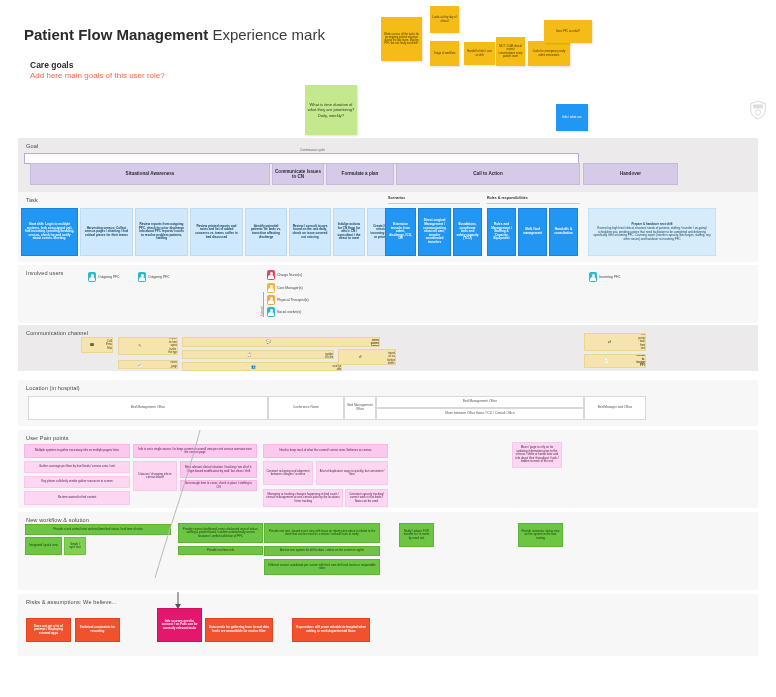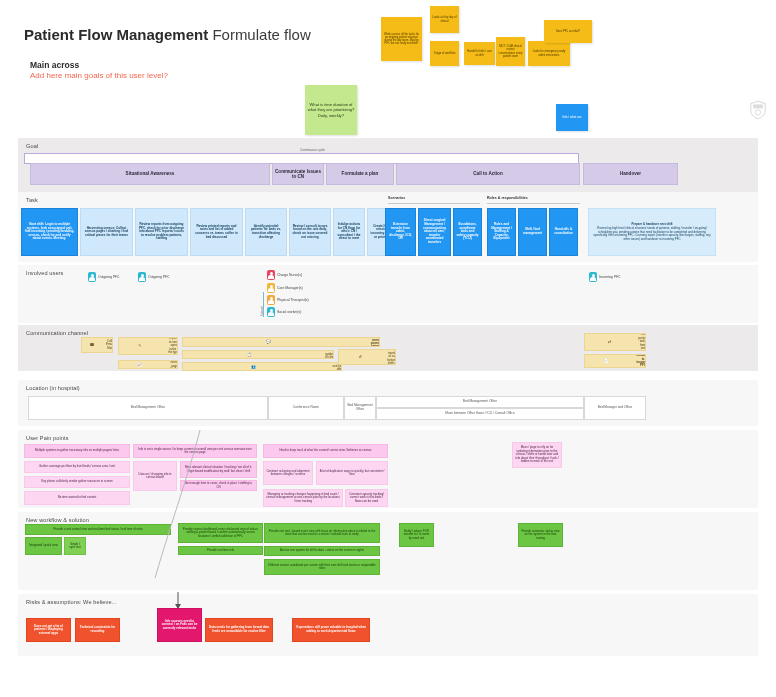--- a/index.html
+++ b/index.html
@@ -85,24 +85,24 @@
   .crest{position:absolute;right:10px;top:100px;width:16px;height:20px;opacity:.5;}
   .connector{position:absolute;pointer-events:none;}
 </style>
 </head>
 <body>
 
 <div class="canvas">
 
   <div class="page-title">
     <span>Patient Flow Management</span>
-    <span class="light">Formulate flow</span>
-  </div>
-  <div class="goals-label">Main across</div>
-  <div class="goals-sub">Add here main goals of this user level?</div>
+    <span class="light">Experience mark</span>
+  </div>
+  <div class="goals-label">Care goals</div>
+  <div class="goals-sub">Add here main goals of this user role?</div>
 
   <svg class="crest" viewBox="0 0 20 24">
     <path d="M10 1 L19 4 V13 C19 18 14 22 10 23 C6 22 1 18 1 13 V4 Z" fill="none" stroke="#999" stroke-width="1"></path>
     <rect x="4" y="5" width="12" height="5" fill="#bbb"></rect>
     <circle cx="10" cy="15" r="3.4" fill="none" stroke="#aaa" stroke-width="1"></circle>
   </svg>
 
   <div class="note sticky-y" style="left:381px;top:17px;width:41px;height:44px;">
     <span>Works across all the tasks for an ongoing patient situation during the day team. May be PFC are not really involved?</span>
     </div>

